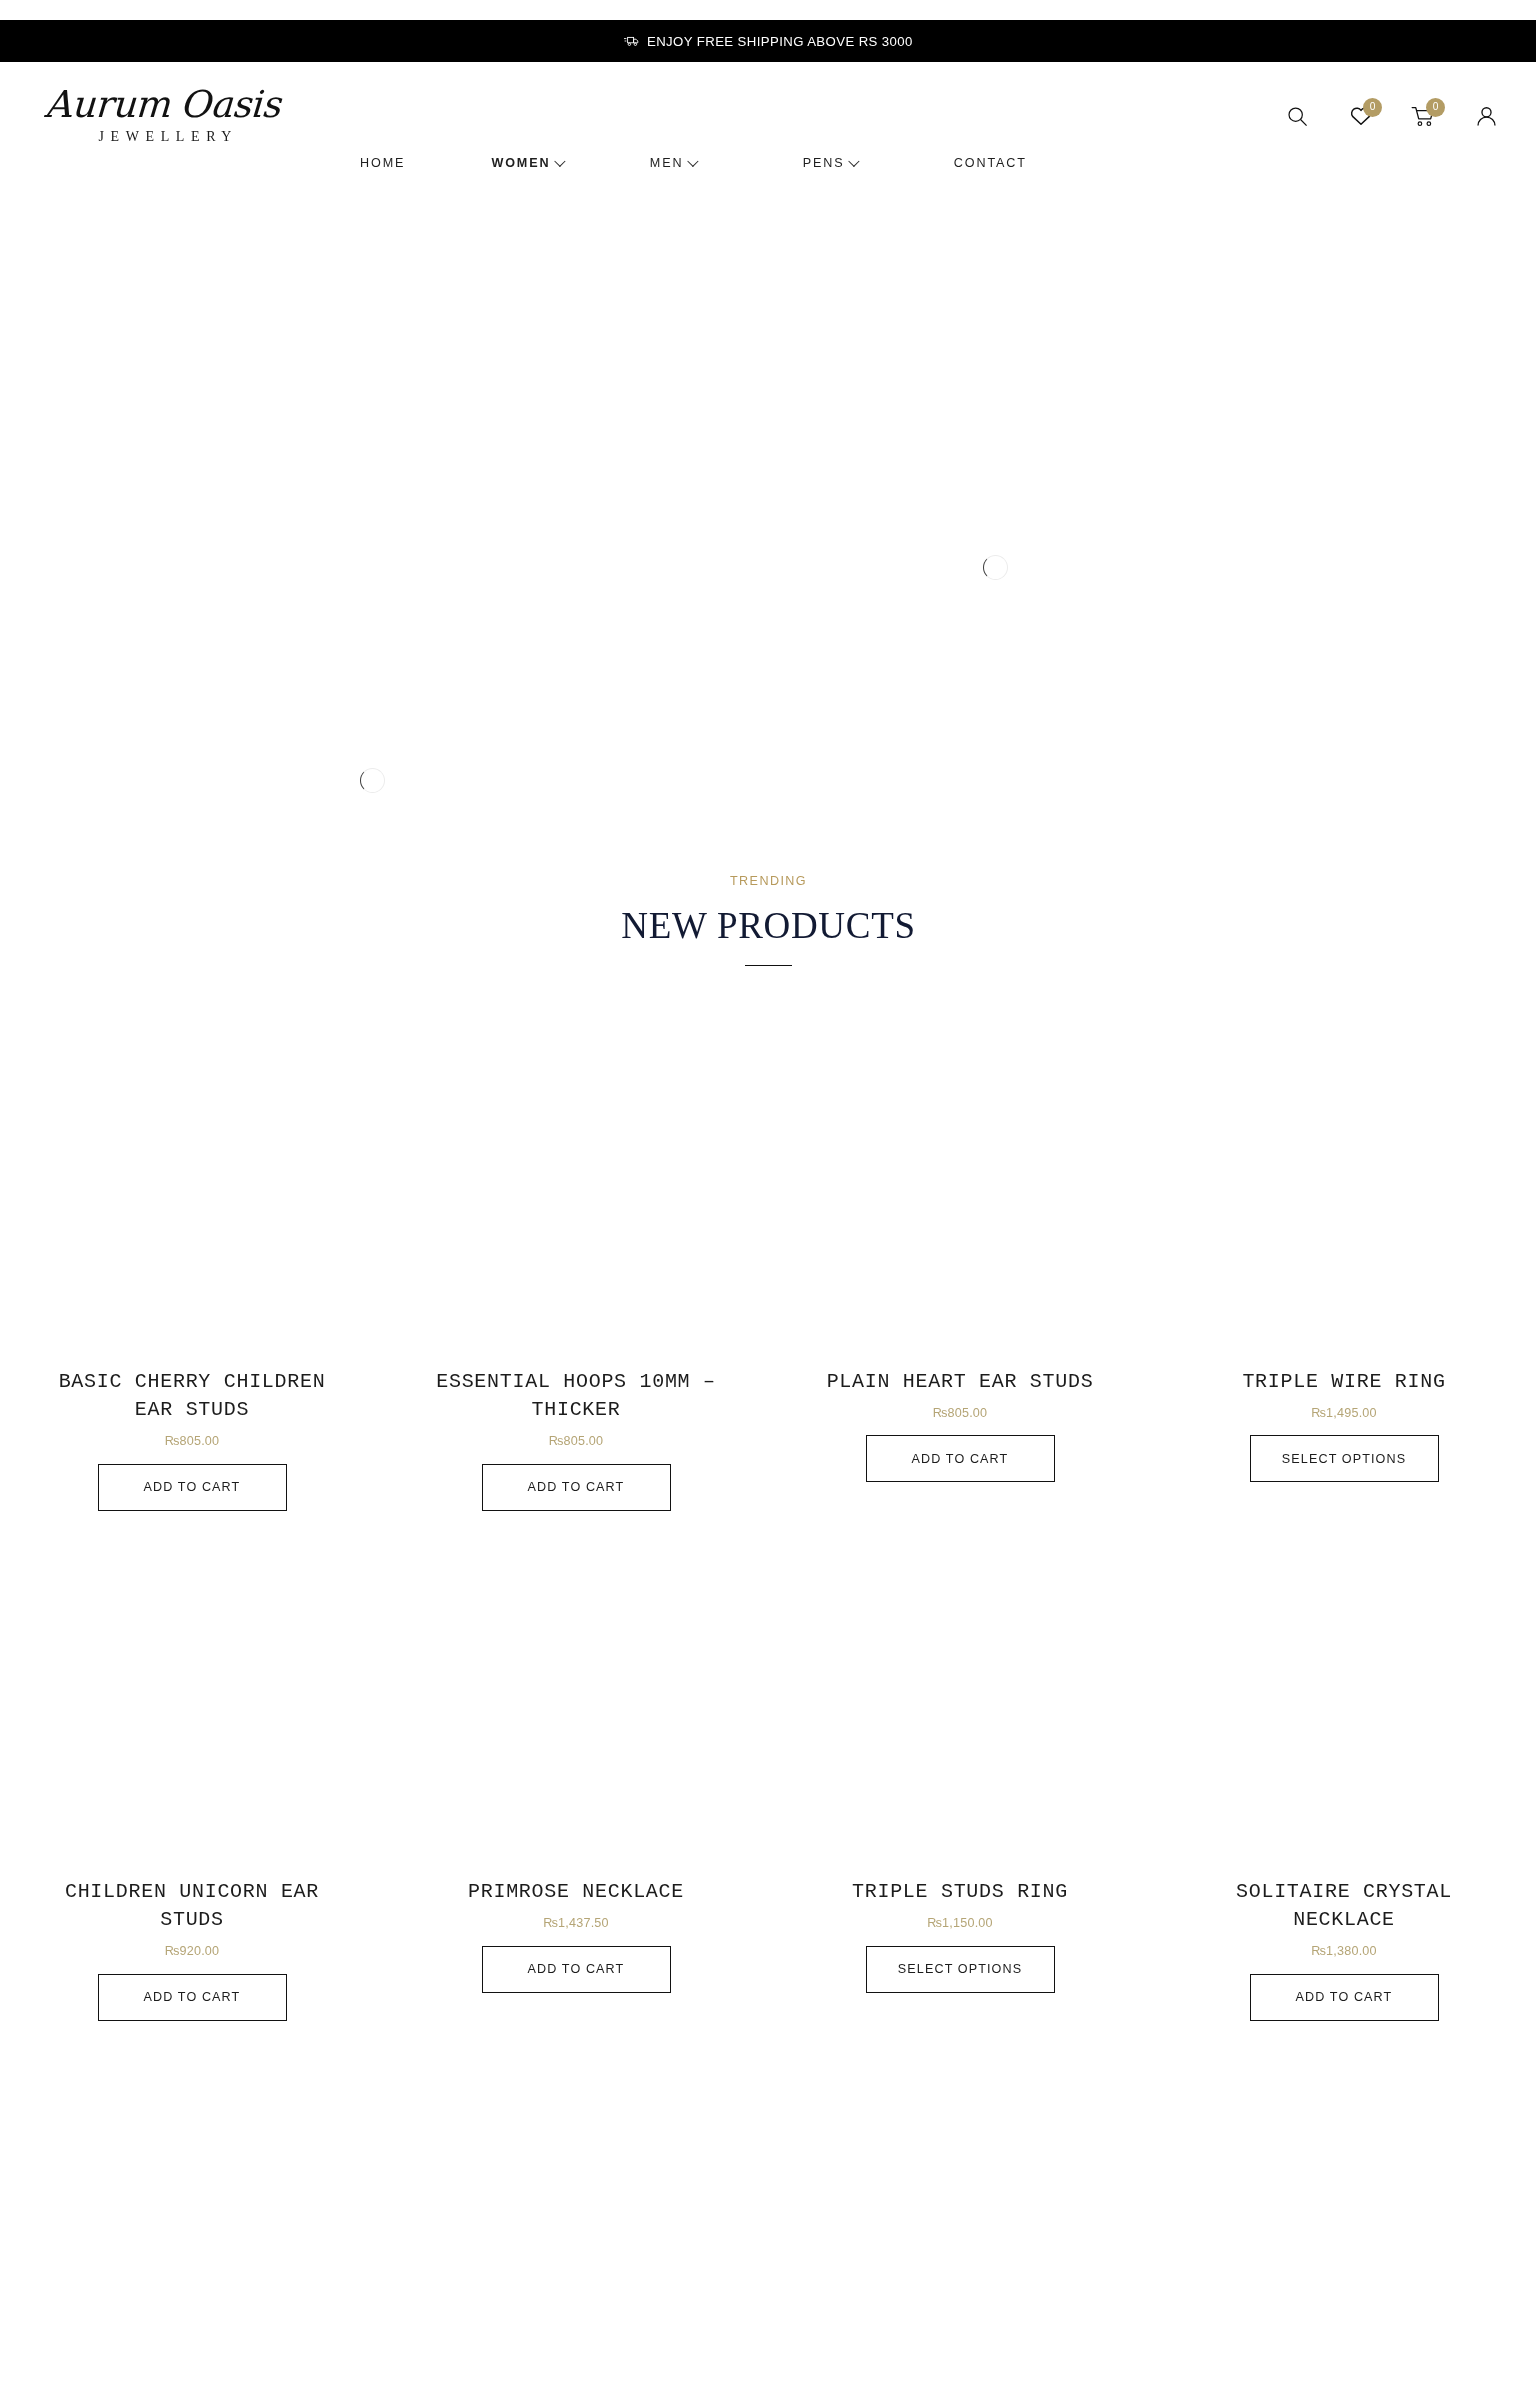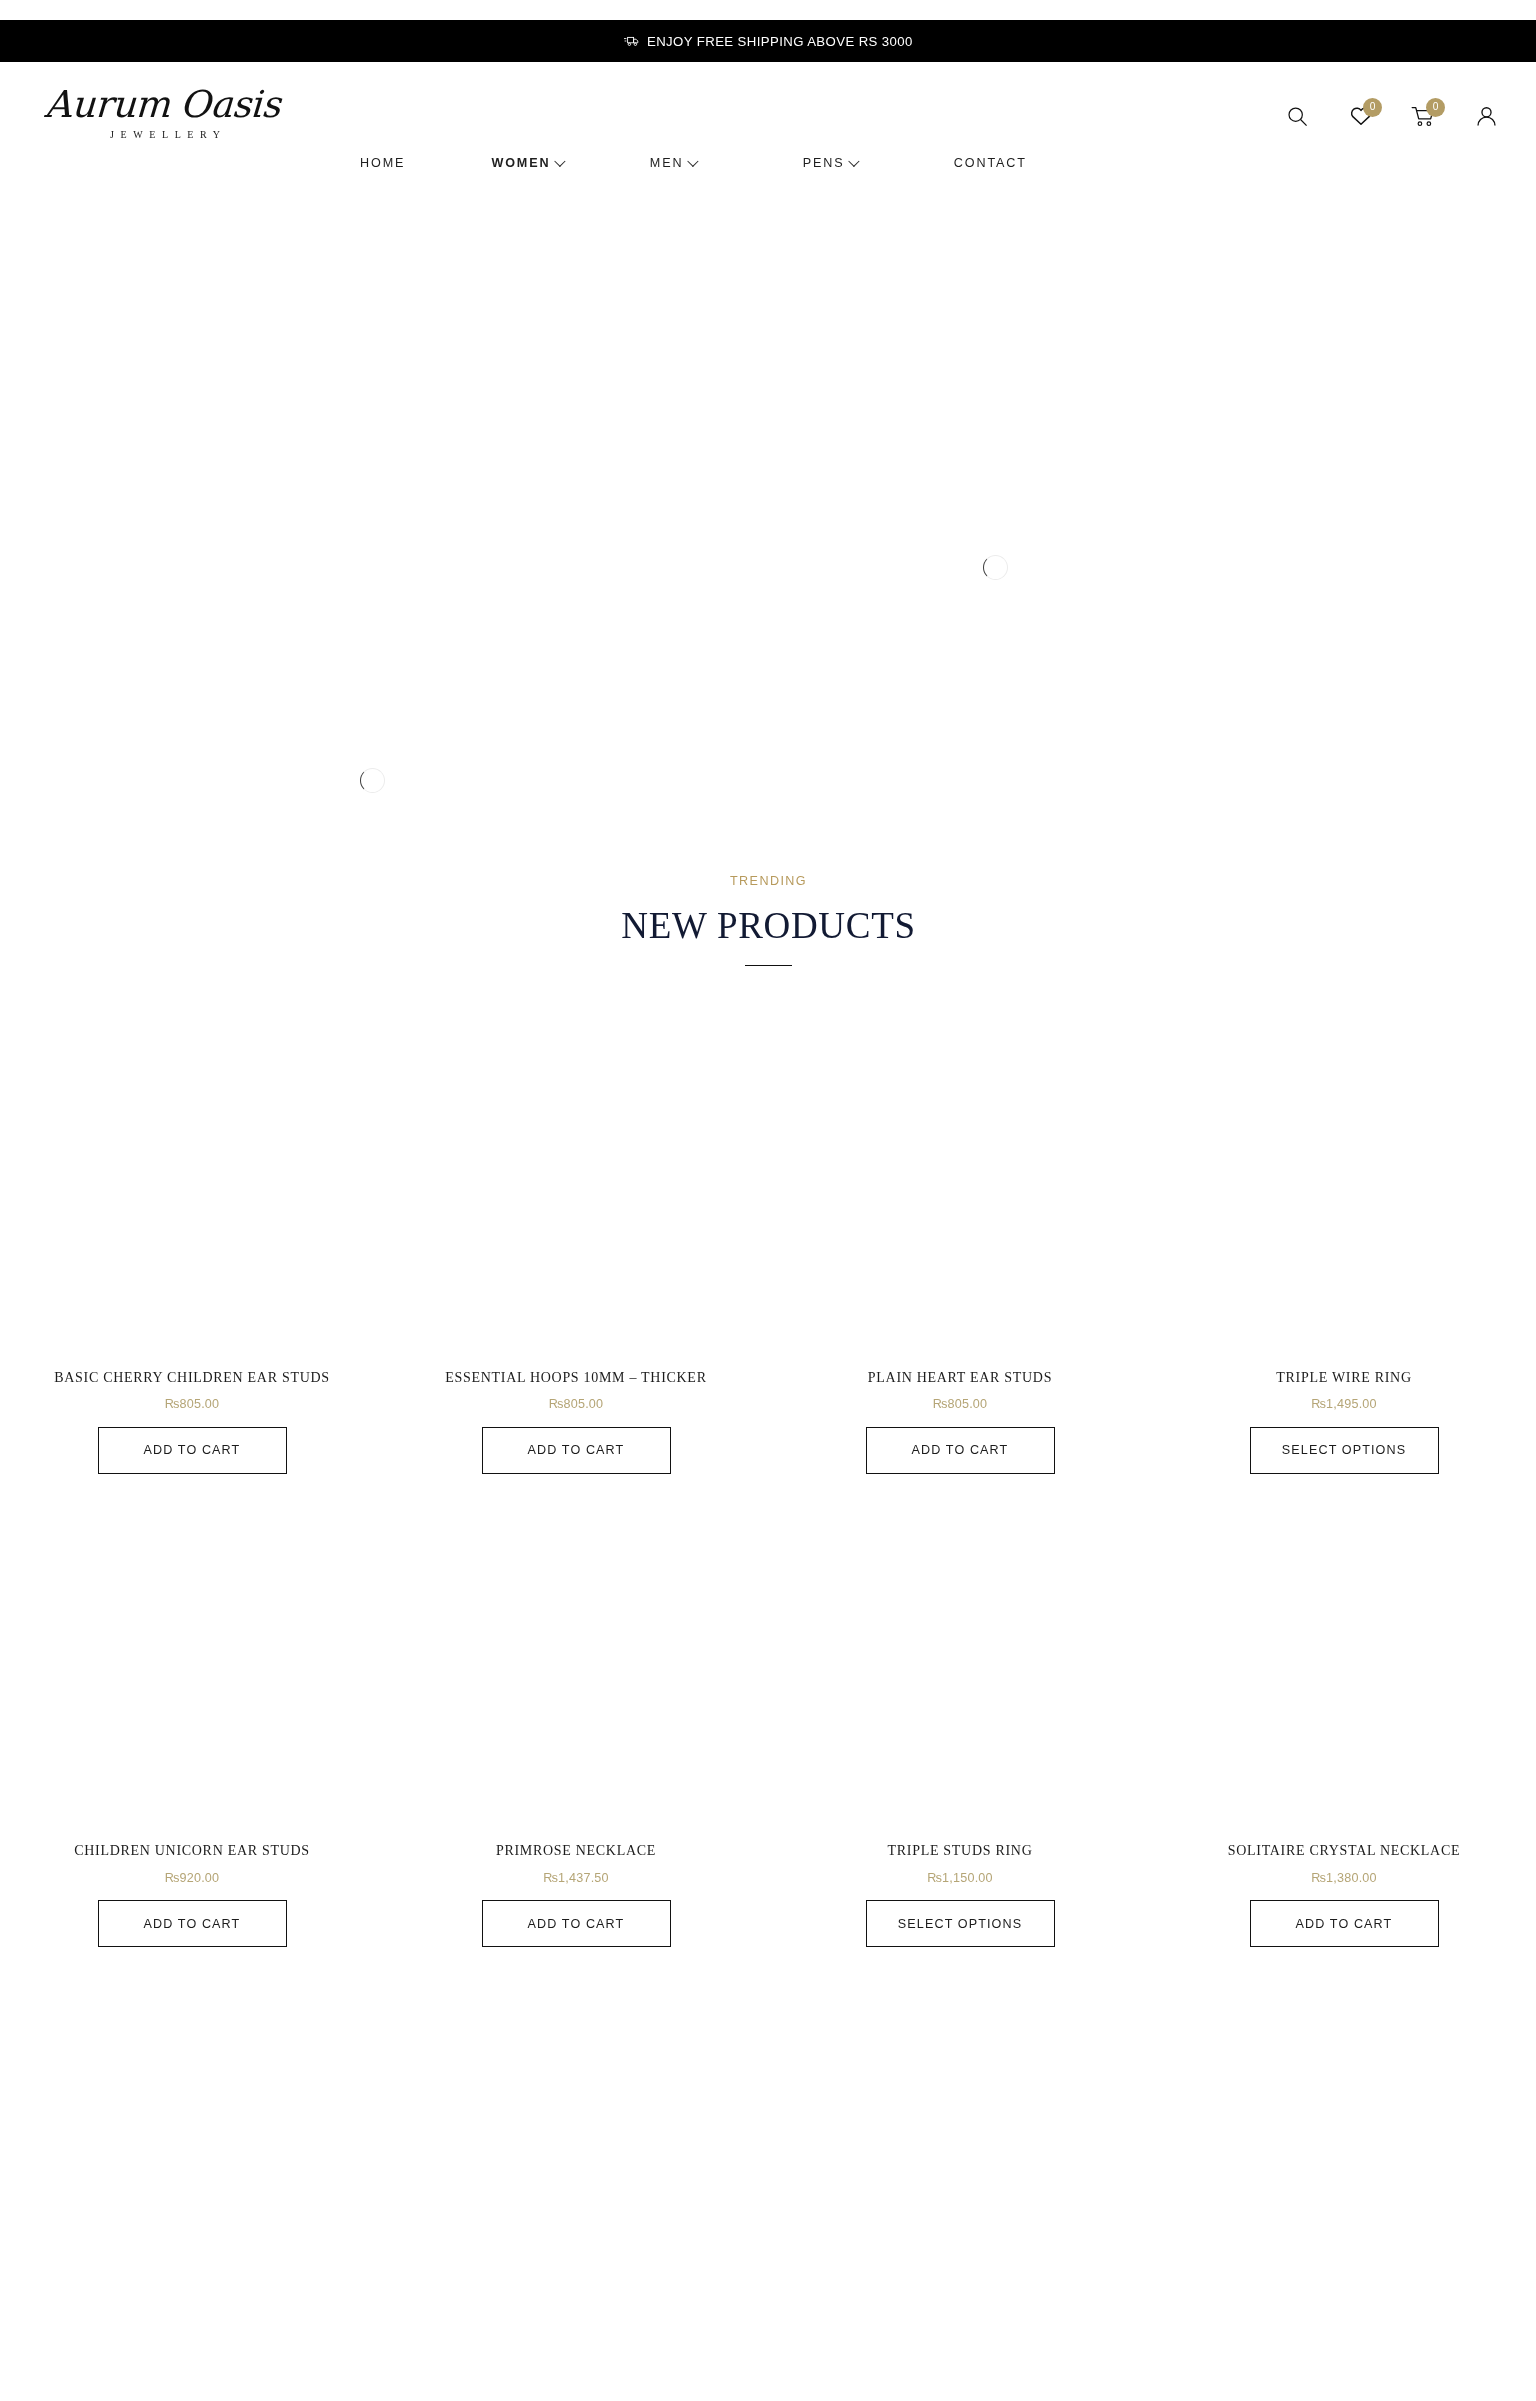--- a/index.html
+++ b/index.html
@@ -66,21 +66,21 @@
     font-size:37px;
     line-height:0.95;
     color:#121212;
     letter-spacing:-0.6px;
     white-space:nowrap;
     transform:skewX(-6deg);
   }
   .logo-sub {
     margin-top:7.2px;
     font-family:"Liberation Serif", serif;
-    font-size:10px;
+    font-size:14px;
     letter-spacing:6.6px;
     color:#1a1a1a;
     text-indent:6.6px;
     white-space:nowrap;
   }
 
   
   .nav {
     position:absolute;
     left:360px; top:0;
@@ -203,25 +203,25 @@
     align-items:center;
   }
   .media {
     width:336px;
     height:336px;
     background:#ffffff;
   }
   .ptitle {
     width:312px;
     text-align:center;
-    font-size:14px;
+    font-size:20px;
     letter-spacing:0.7px;
     line-height:1.42;
     color:#1c1c1c;
-    font-family:Liberation Serif, serif;
+    font-family:Liberation Mono, monospace;
   }
   .pprice {
     margin-top:9.6px;
     font-size:12.6px;
     color:#b5a576;
     letter-spacing:0.2px;
     font-family:"Liberation Sans", sans-serif;
   }
   .pbtn {
     margin-top:15.6px;

